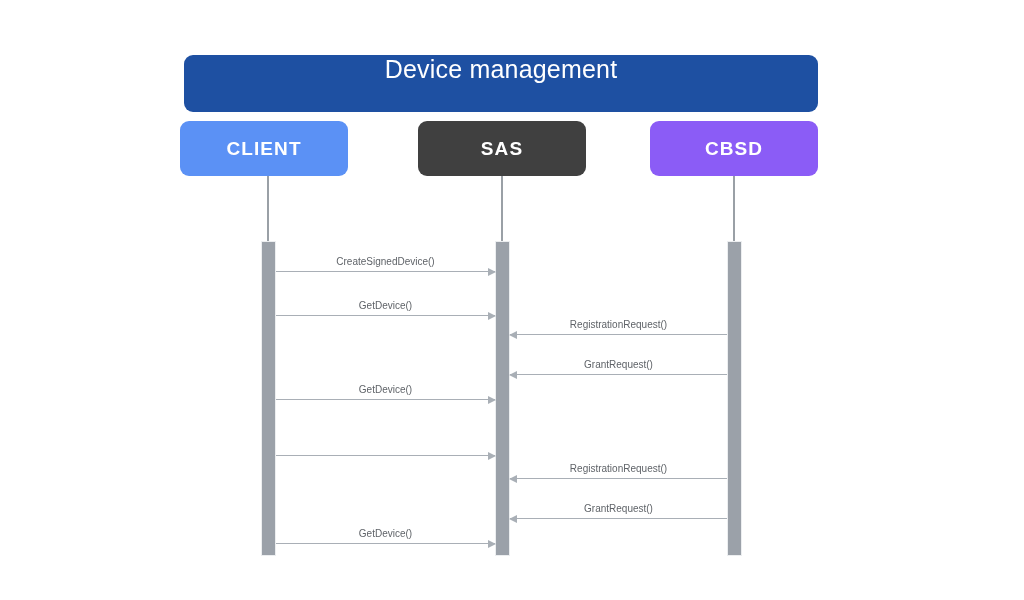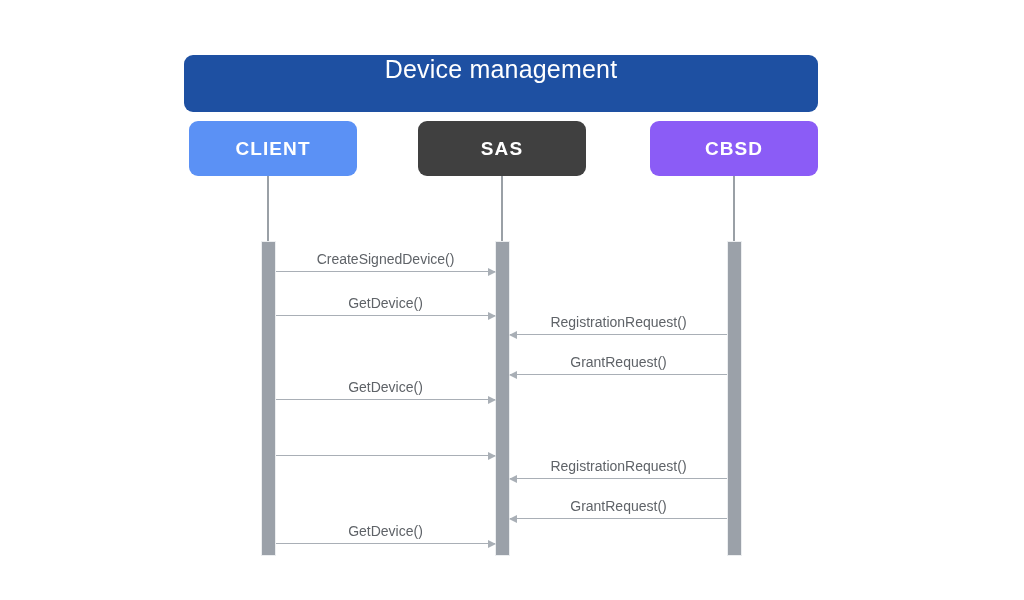--- a/index.html
+++ b/index.html
@@ -88,21 +88,21 @@
     height: 1px;
     background: #a9afb6;
   }
   .message-label {
     position: absolute;
     left: 0;
     right: 0;
     bottom: 5px;
     text-align: center;
     color: #5f6368;
-    font-size: 14px;
+    font-size: 10px;
     font-weight: 400;
     font-family: "Liberation Sans", sans-serif;
     white-space: nowrap;
   }
   .arrow-head {
     position: absolute;
     bottom: -3.5px;
     width: 0;
     height: 0;
     border-top: 4px solid transparent;
@@ -120,21 +120,21 @@
 </head>
 <body>
 
 <div id="diagram-root">
 
   <div class="title-banner">
     <span class="title-banner-text">Device management</span>
   </div>
 
   <div id="participants-layer">
-      <div class="participant-box" style="left: 189px; width: 168px; background: rgb(91, 145, 245);">
+      <div class="participant-box" style="left: 180px; width: 168px; background: rgb(91, 145, 245);">
         <span class="participant-label">CLIENT</span>
       </div>
       <div class="lifeline" style="left: 267px; top: 176px; height: 65px;"></div>
       <div class="activation-bar" style="left: 261px; top: 241px; height: 315px; background: rgb(155, 161, 169);"></div>
       <div class="participant-box" style="left: 418px; width: 168px; background: #404040;">
         <span class="participant-label">SAS</span>
       </div>
       <div class="lifeline" style="left: 501px; top: 176px; height: 65px;"></div>
       <div class="activation-bar" style="left: 495px; top: 241px; height: 315px; background: rgb(155, 161, 169);"></div>
       <div class="participant-box" style="left: 650px; width: 168px; background: #8b5cf6;">

